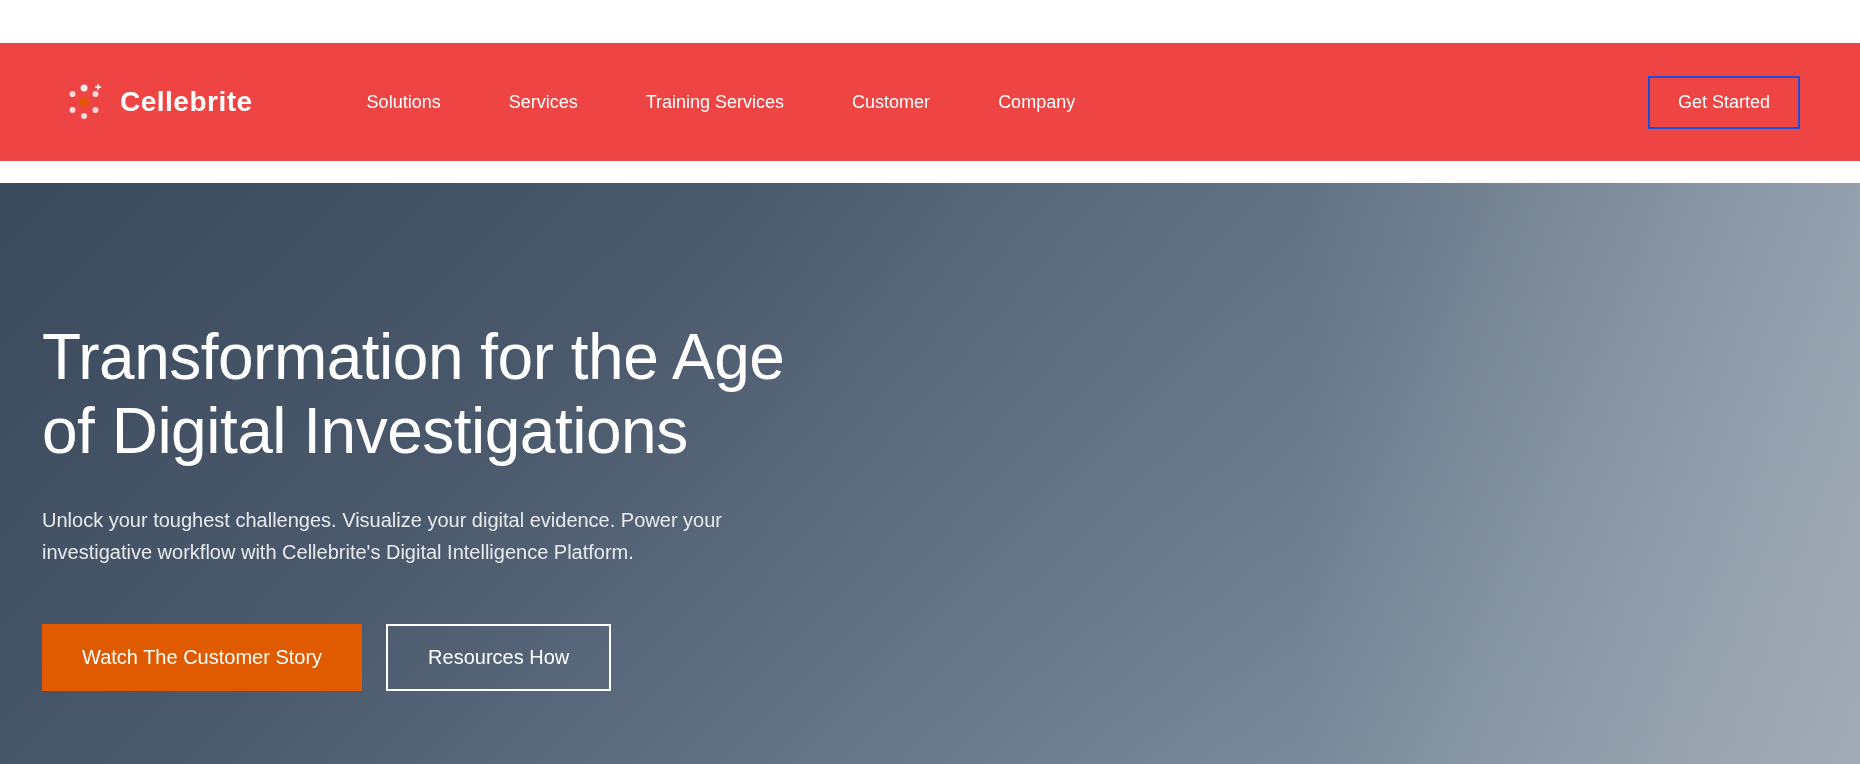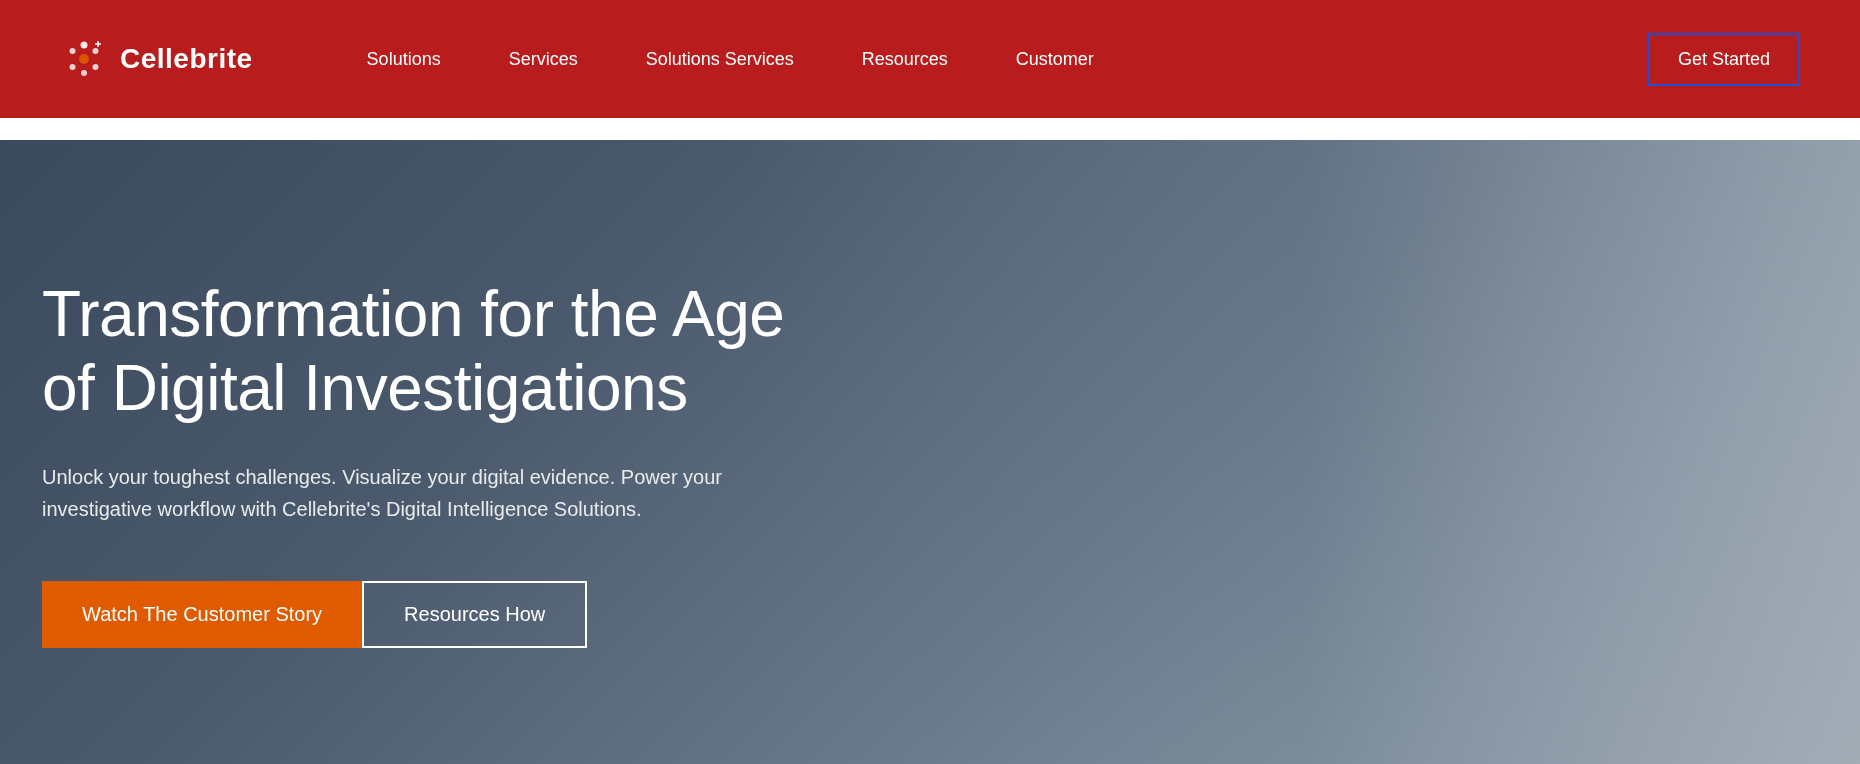--- a/index.html
+++ b/index.html
@@ -10,27 +10,28 @@
 
     body {
       font-family: 'Segoe UI', Arial, sans-serif;
       width: 1860px;
       height: 764px;
       overflow: hidden;
     }
 
     
     .navbar {
-      background-color: #b91c1c;
+      background-color: #ef4444;
       height: 118px;
       display: flex;
       align-items: center;
       padding: 0 60px;
       position: relative;
       z-index: 10;
+      margin-top: 43px;
     }
 
     .logo-area {
       display: flex;
       align-items: center;
       gap: 12px;
       margin-right: 80px;
     }
 
     .logo-icon {
@@ -117,20 +118,21 @@
       color: #e8eaec;
       font-size: 20px;
       font-weight: 400;
       line-height: 1.6;
       margin-bottom: 56px;
       max-width: 680px;
     }
 
     .hero-buttons {
       display: flex;
+      gap: 24px;
       align-items: flex-end;
     }
 
     .btn-primary {
       background-color: #e05a00;
       color: #ffffff;
       font-size: 20px;
       font-weight: 500;
       padding: 22px 40px;
       border: none;
@@ -167,30 +169,30 @@
 
       <line x1="38" y1="6" x2="38" y2="12" stroke="white" stroke-width="1.5"></line>
       <line x1="35" y1="9" x2="41" y2="9" stroke="white" stroke-width="1.5"></line>
     </svg>
     <span class="logo-text">Cellebrite</span>
   </div>
 
   <div class="nav-links">
     <span class="nav-item">Solutions</span>
     <span class="nav-item">Services</span>
-    <span class="nav-item">Solutions Services</span>
-    <span class="nav-item">Resources</span>
+    <span class="nav-item">Training Services</span>
     <span class="nav-item">Customer</span>
+    <span class="nav-item">Company</span>
   </div>
 
   <button class="get-started-btn">Get Started</button>
 </nav>
 
 <section class="hero">
   <div class="hero-content">
     <h1 class="hero-title">Transformation for the Age of Digital Investigations</h1>
-    <p class="hero-subtitle">Unlock your toughest challenges. Visualize your digital evidence. Power your investigative workflow with Cellebrite's Digital Intelligence Solutions.</p>
+    <p class="hero-subtitle">Unlock your toughest challenges. Visualize your digital evidence. Power your investigative workflow with Cellebrite's Digital Intelligence Platform.</p>
     <div class="hero-buttons">
       <button class="btn-primary">Watch The Customer Story</button>
       <button class="btn-secondary">Resources How</button>
     </div>
   </div>
 </section>
 
 </body></html>

